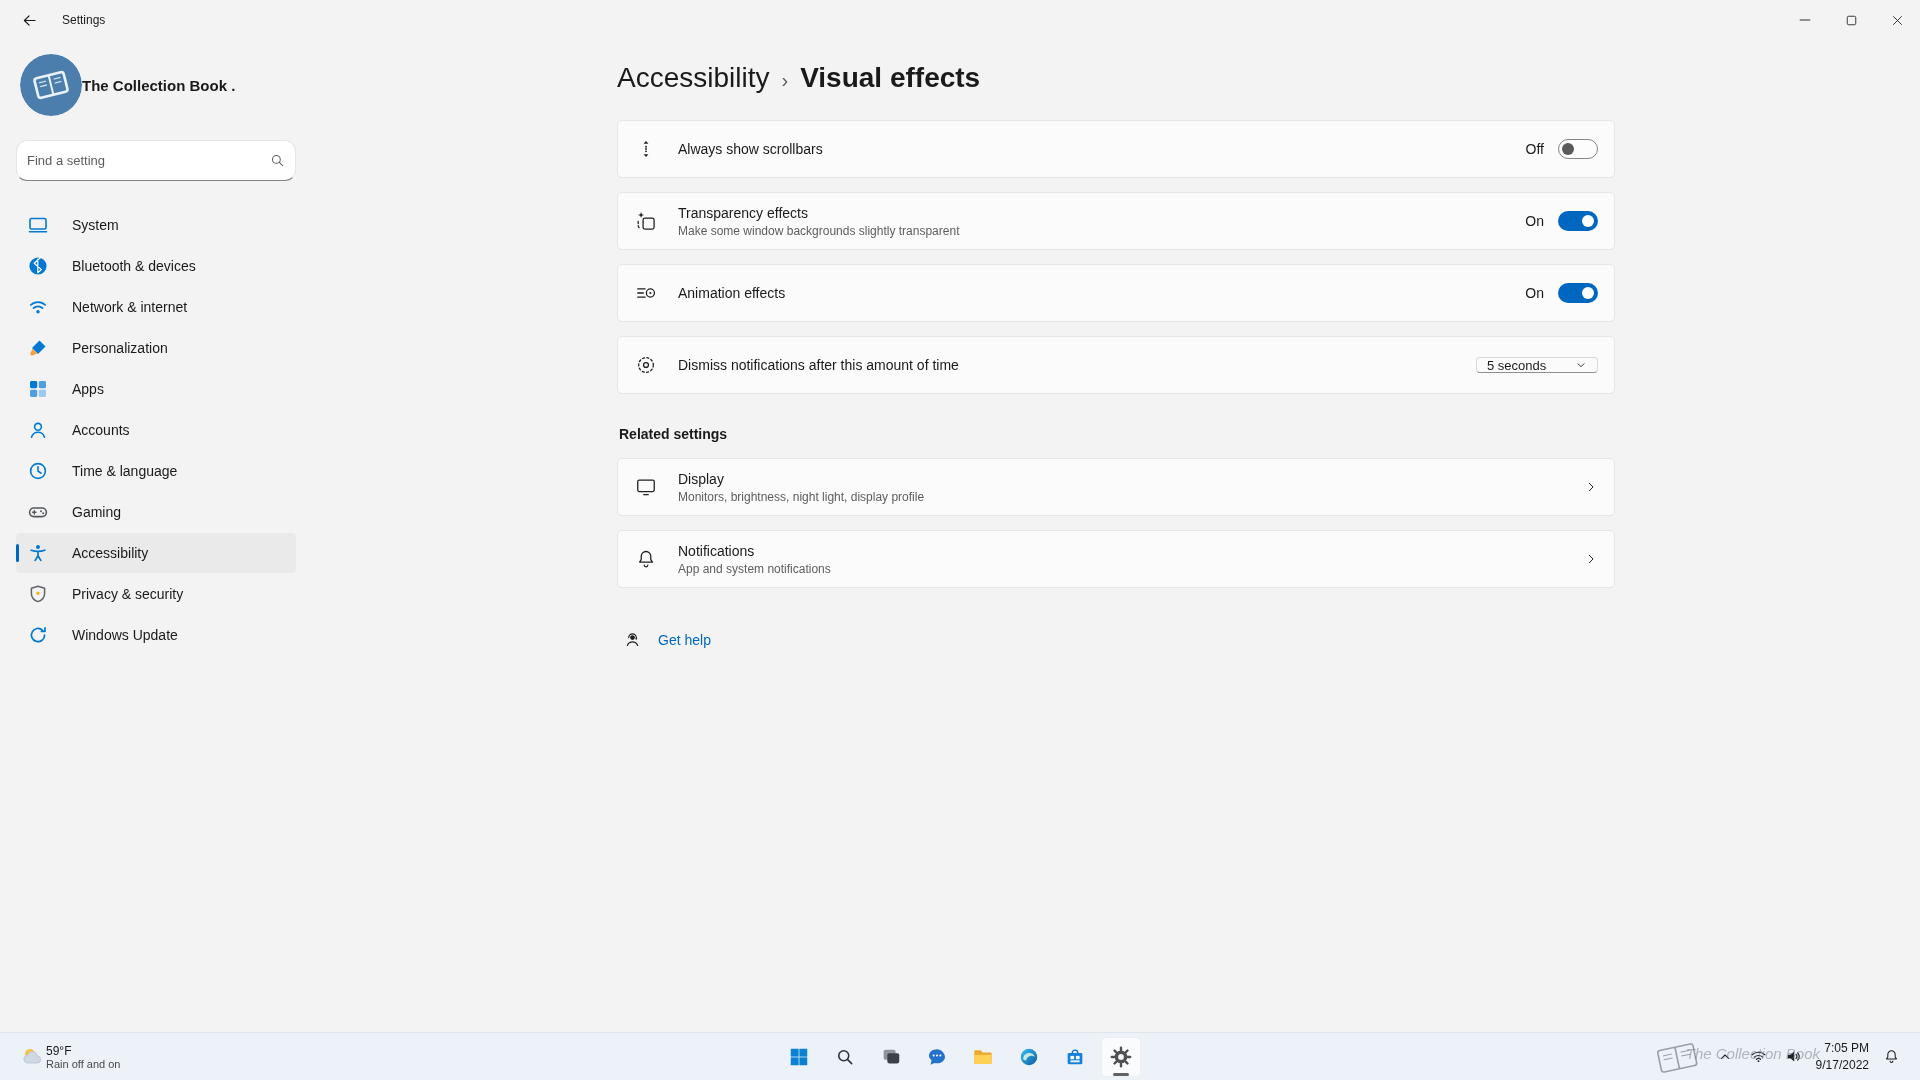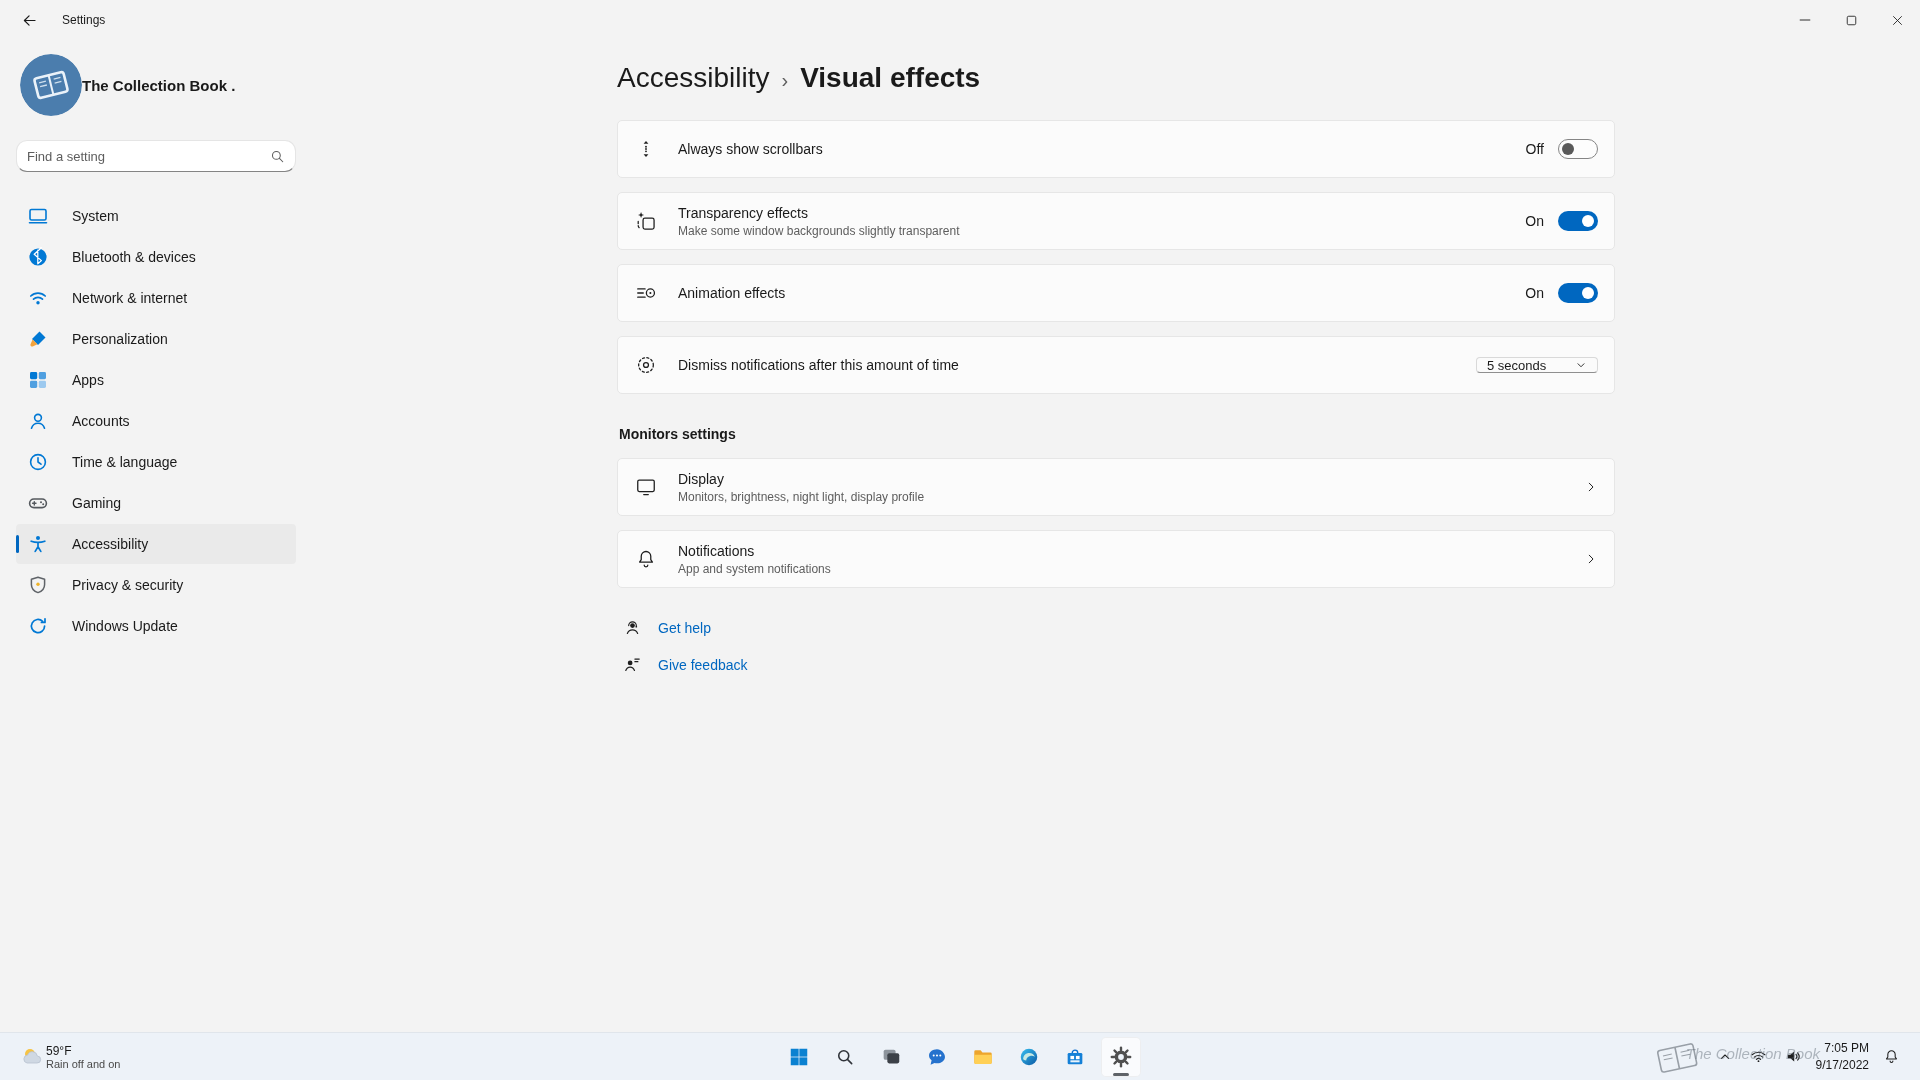--- a/index.html
+++ b/index.html
@@ -17,21 +17,21 @@
   .tb-title{font-size:12px;}
   .win-controls{margin-left:auto;display:flex;height:40px;}
   .win-btn{width:46px;height:40px;display:flex;align-items:center;justify-content:center;cursor:pointer;}
 
   
   .shell{display:flex;height:992px;}
   .sidebar{width:312px;flex-shrink:0;padding:6px 16px 0 16px;}
   .user-row{display:flex;align-items:center;gap:0;padding:8px 0 16px 4px;}
   .avatar{width:62px;height:62px;border-radius:50%;overflow:hidden;flex-shrink:0;}
   .user-name{font-size:15px;font-weight:bold;}
-  .search-box{height:32px;background:#ffffff;border:1px solid #e5e5e5;border-bottom:1px solid #848484;
+  .search-box{height:41px;background:#ffffff;border:1px solid #e5e5e5;border-bottom:1px solid #848484;
     border-radius:11px;display:flex;align-items:center;padding:0 10px;margin:8px 0 24px 0;}
   .search-box input{border:0;outline:0;flex:1;font-size:13px;background:transparent;color:#1a1a1a;font-family:inherit;}
   .search-box input::placeholder{color:#5d5d5d;}
   .nav{display:flex;flex-direction:column;gap:1px;}
   .nav-item{position:relative;display:flex;align-items:center;gap:24px;height:40px;padding:0 12px;border-radius:4px;font-size:14px;cursor:pointer;}
   .nav-item.selected{background:#eaeaea;}
   .nav-item.selected::before{content:"";position:absolute;left:0;top:11px;width:3px;height:18px;border-radius:2px;background:var(--accent);}
   .nav-icon{width:20px;height:20px;display:flex;align-items:center;justify-content:center;flex-shrink:0;}
 
   
@@ -56,21 +56,21 @@
   .toggle.on{background:var(--accent);}
   .toggle.on .knob{position:absolute;right:4px;top:4px;width:12px;height:12px;border-radius:50%;background:#ffffff;}
 
   .dropdown{min-width:122px;height:16px;background:#fbfbfb;border:1px solid #d9d9d9;border-bottom-color:#8f8f8f;
     border-radius:4px;display:flex;align-items:center;justify-content:space-between;padding:0 10px;gap:12px;
     font-size:13px;cursor:pointer;}
 
   .section-header{font-size:14px;font-weight:700;margin:32px 0 16px 2px;}
   .chev{flex-shrink:0;}
 
-  .links{margin-top:30px;}
+  .links{margin-top:42px;}
   .link-row{display:flex;align-items:center;gap:16px;margin:0 0 18px 6px;}
   .link{color:var(--accent);font-size:14px;cursor:pointer;}
 
   
   .taskbar{position:absolute;left:0;bottom:0;width:1920px;height:48px;background:#edf2f8;
     border-top:1px solid rgba(0,0,0,0.05);display:flex;align-items:center;padding:0 12px;}
   .tb-weather{display:flex;align-items:center;gap:0;padding:3px 8px;border-radius:4px;cursor:pointer;}
   .weather-temp{font-size:12px;}
   .weather-desc{font-size:11px;color:#4a4a4a;text-align:center;}
   .tb-center{position:absolute;left:50%;transform:translateX(-50%);display:flex;gap:6px;align-items:center;}
@@ -325,21 +325,21 @@
         </div>
         <div class="spacer"></div>
         <div class="dropdown">
           <span>5 seconds</span>
           <svg width="12" height="12" viewBox="0 0 24 24">
               <path d="M6 9.5l6 6 6-6" stroke="#1f1f1f" stroke-width="1.8" fill="none" stroke-linecap="round" stroke-linejoin="round"></path>
             </svg>
         </div>
       </div>
 
-      <div class="section-header">Monitors settings</div>
+      <div class="section-header">Related settings</div>
 
       <div class="card">
         <span class="set-icon">
           <svg width="22" height="22" viewBox="0 0 24 24">
               <rect x="3" y="4.5" width="18" height="12.5" rx="1.6" stroke="#1f1f1f" stroke-width="1.4" fill="none"></rect>
               <path d="M9.5 20.2h5" stroke="#1f1f1f" stroke-width="1.4" stroke-linecap="round"></path>
             </svg>
         </span>
         <div class="set-text">
           <div class="set-title">Display</div>
@@ -370,28 +370,20 @@
 
       <div class="links">
         <div class="link-row">
           <svg width="19" height="19" viewBox="0 0 24 24">
               <circle cx="12" cy="9.6" r="3" fill="#1f1f1f"></circle>
               <path d="M5.5 19.5c1.2-3.1 3.6-4.6 6.5-4.6s5.3 1.5 6.5 4.6" stroke="#1f1f1f" stroke-width="1.5" fill="none" stroke-linecap="round"></path>
               <path d="M7.2 9.6a4.8 4.8 0 0 1 9.6 0" stroke="#1f1f1f" stroke-width="1.5" fill="none" stroke-linecap="round"></path>
               <circle cx="16.8" cy="11" r="1.1" fill="#1f1f1f"></circle>
             </svg>
           <span class="link">Get help</span>
-        </div>
-        <div class="link-row">
-          <svg width="19" height="19" viewBox="0 0 24 24">
-              <circle cx="9" cy="10" r="3" fill="#1f1f1f"></circle>
-              <path d="M3.5 19.5c1-2.9 3-4.3 5.5-4.3s4.5 1.4 5.5 4.3" stroke="#1f1f1f" stroke-width="1.5" fill="none" stroke-linecap="round"></path>
-              <path d="M15 5.2h5.5M15 8.4h3.8" stroke="#1f1f1f" stroke-width="1.5" stroke-linecap="round"></path>
-            </svg>
-          <span class="link">Give feedback</span>
         </div>
       </div>
     </div>
   </div>
 </div>
 
 <div class="taskbar">
   <div class="tb-weather">
     <svg width="26" height="26" viewBox="0 0 26 26">
       <circle cx="10" cy="10" r="5" fill="#f6c344"></circle>

